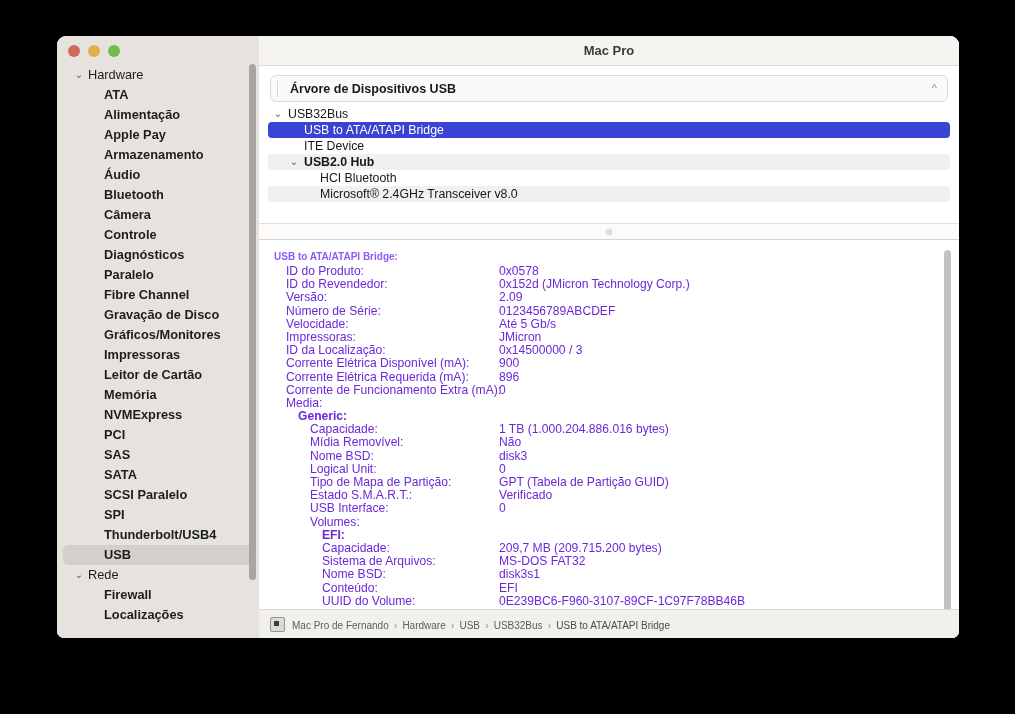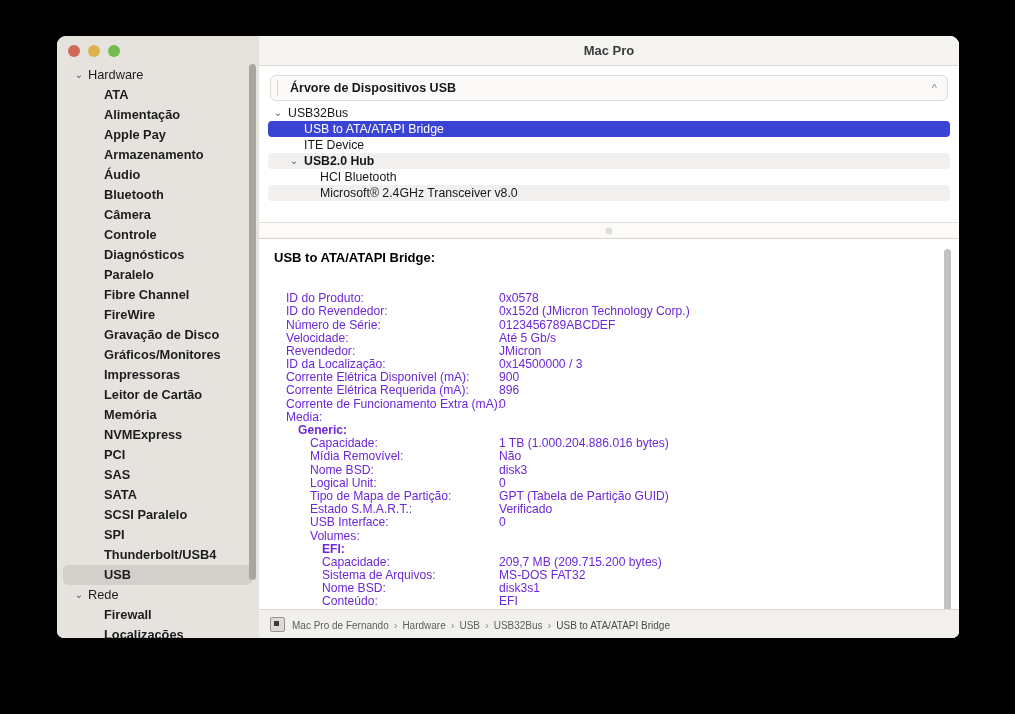--- a/index.html
+++ b/index.html
@@ -224,24 +224,24 @@
     position: relative;
     overflow: hidden;
     background: #ffffff;
     padding: 11px 0 0 0;
   }
   #detail-inner {
     padding-left: 15px;
     padding-right: 24px;
   }
   .d-title {
-    font-size: 13px;
+    font-size: 10px;
     font-weight: bold;
-    color: #000000;
-    margin-bottom: 27px;
+    color: #8b5cf6;
+    margin-bottom: 3px;
   }
   .d-row {
     font-size: 12.1px;
     color: #6d28d9;
     height: 13.2px;
     line-height: 13.2px;
     white-space: nowrap;
     position: relative;
   }
   .d-row .k { display: inline-block; }
@@ -323,21 +323,20 @@
         <div class="side-row child"><span>Alimentação</span></div>
         <div class="side-row child"><span>Apple Pay</span></div>
         <div class="side-row child"><span>Armazenamento</span></div>
         <div class="side-row child"><span>Áudio</span></div>
         <div class="side-row child"><span>Bluetooth</span></div>
         <div class="side-row child"><span>Câmera</span></div>
         <div class="side-row child"><span>Controle</span></div>
         <div class="side-row child"><span>Diagnósticos</span></div>
         <div class="side-row child"><span>Paralelo</span></div>
         <div class="side-row child"><span>Fibre Channel</span></div>
-        <div class="side-row child"><span>FireWire</span></div>
         <div class="side-row child"><span>Gravação de Disco</span></div>
         <div class="side-row child"><span>Gráficos/Monitores</span></div>
         <div class="side-row child"><span>Impressoras</span></div>
         <div class="side-row child"><span>Leitor de Cartão</span></div>
         <div class="side-row child"><span>Memória</span></div>
         <div class="side-row child"><span>NVMExpress</span></div>
         <div class="side-row child"><span>PCI</span></div>
         <div class="side-row child"><span>SAS</span></div>
         <div class="side-row child"><span>SATA</span></div>
         <div class="side-row child"><span>SCSI Paralelo</span></div>
@@ -375,23 +374,24 @@
     <div id="splitter">
       <span class="knob"></span>
     </div>
 
     <div id="detail-pane">
       <div id="detail-inner">
         <div class="d-title">USB to ATA/ATAPI Bridge:</div>
         <div id="detail-rows">
             <div class="d-row ind1"><span class="k">ID do Produto:</span><span class="v">0x0578</span></div>
             <div class="d-row ind1"><span class="k">ID do Revendedor:</span><span class="v">0x152d  (JMicron Technology Corp.)</span></div>
+            <div class="d-row ind1"><span class="k">Versão:</span><span class="v">2.09</span></div>
             <div class="d-row ind1"><span class="k">Número de Série:</span><span class="v">0123456789ABCDEF</span></div>
             <div class="d-row ind1"><span class="k">Velocidade:</span><span class="v">Até 5 Gb/s</span></div>
-            <div class="d-row ind1"><span class="k">Revendedor:</span><span class="v">JMicron</span></div>
+            <div class="d-row ind1"><span class="k">Impressoras:</span><span class="v">JMicron</span></div>
             <div class="d-row ind1"><span class="k">ID da Localização:</span><span class="v">0x14500000 / 3</span></div>
             <div class="d-row ind1"><span class="k">Corrente Elétrica Disponível (mA):</span><span class="v">900</span></div>
             <div class="d-row ind1"><span class="k">Corrente Elétrica Requerida (mA):</span><span class="v">896</span></div>
             <div class="d-row ind1"><span class="k">Corrente de Funcionamento Extra (mA):</span><span class="v">0</span></div>
             <div class="d-row ind1"><span class="k">Media:</span></div>
             <div class="d-row ind2 hdr"><span class="k">Generic:</span></div>
             <div class="d-row ind3"><span class="k">Capacidade:</span><span class="v">1 TB (1.000.204.886.016 bytes)</span></div>
             <div class="d-row ind3"><span class="k">Mídia Removível:</span><span class="v">Não</span></div>
             <div class="d-row ind3"><span class="k">Nome BSD:</span><span class="v">disk3</span></div>
             <div class="d-row ind3"><span class="k">Logical Unit:</span><span class="v">0</span></div>

